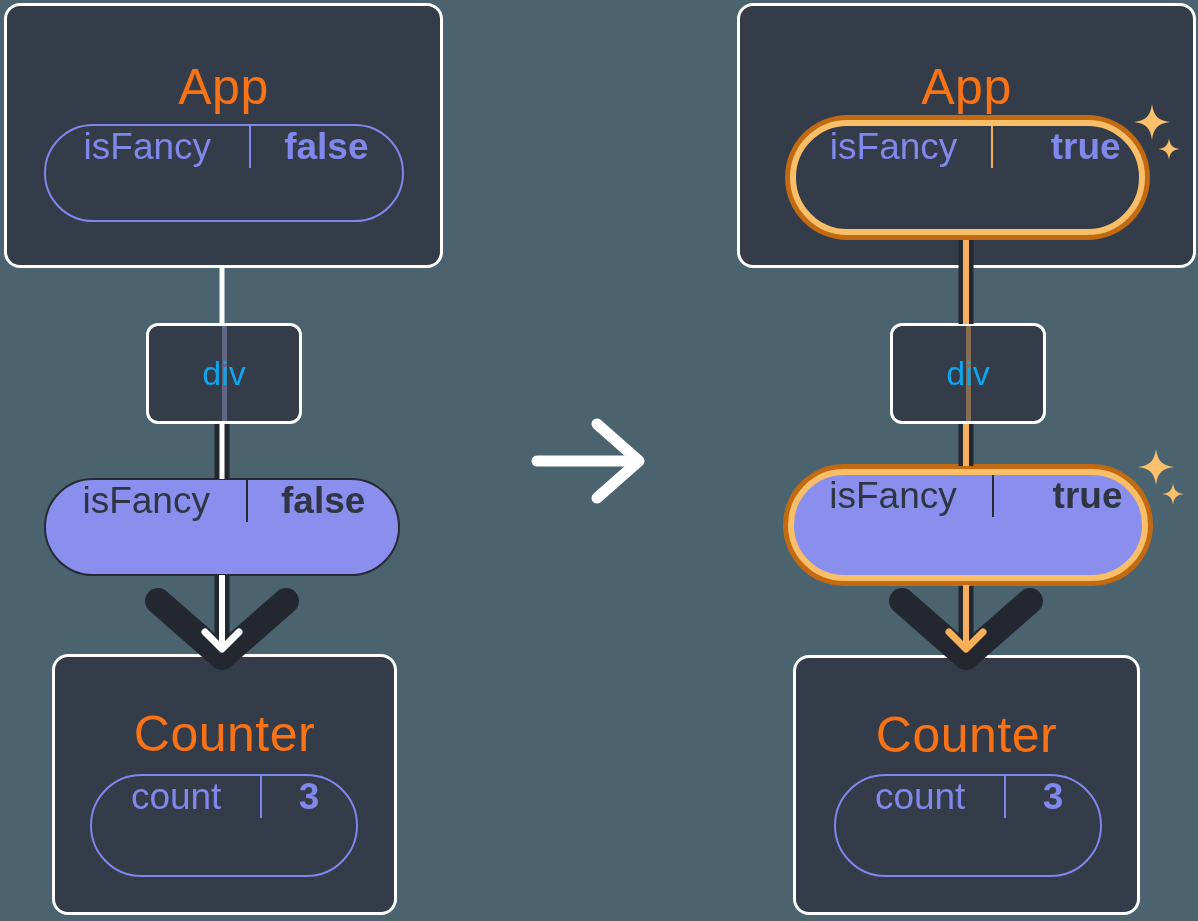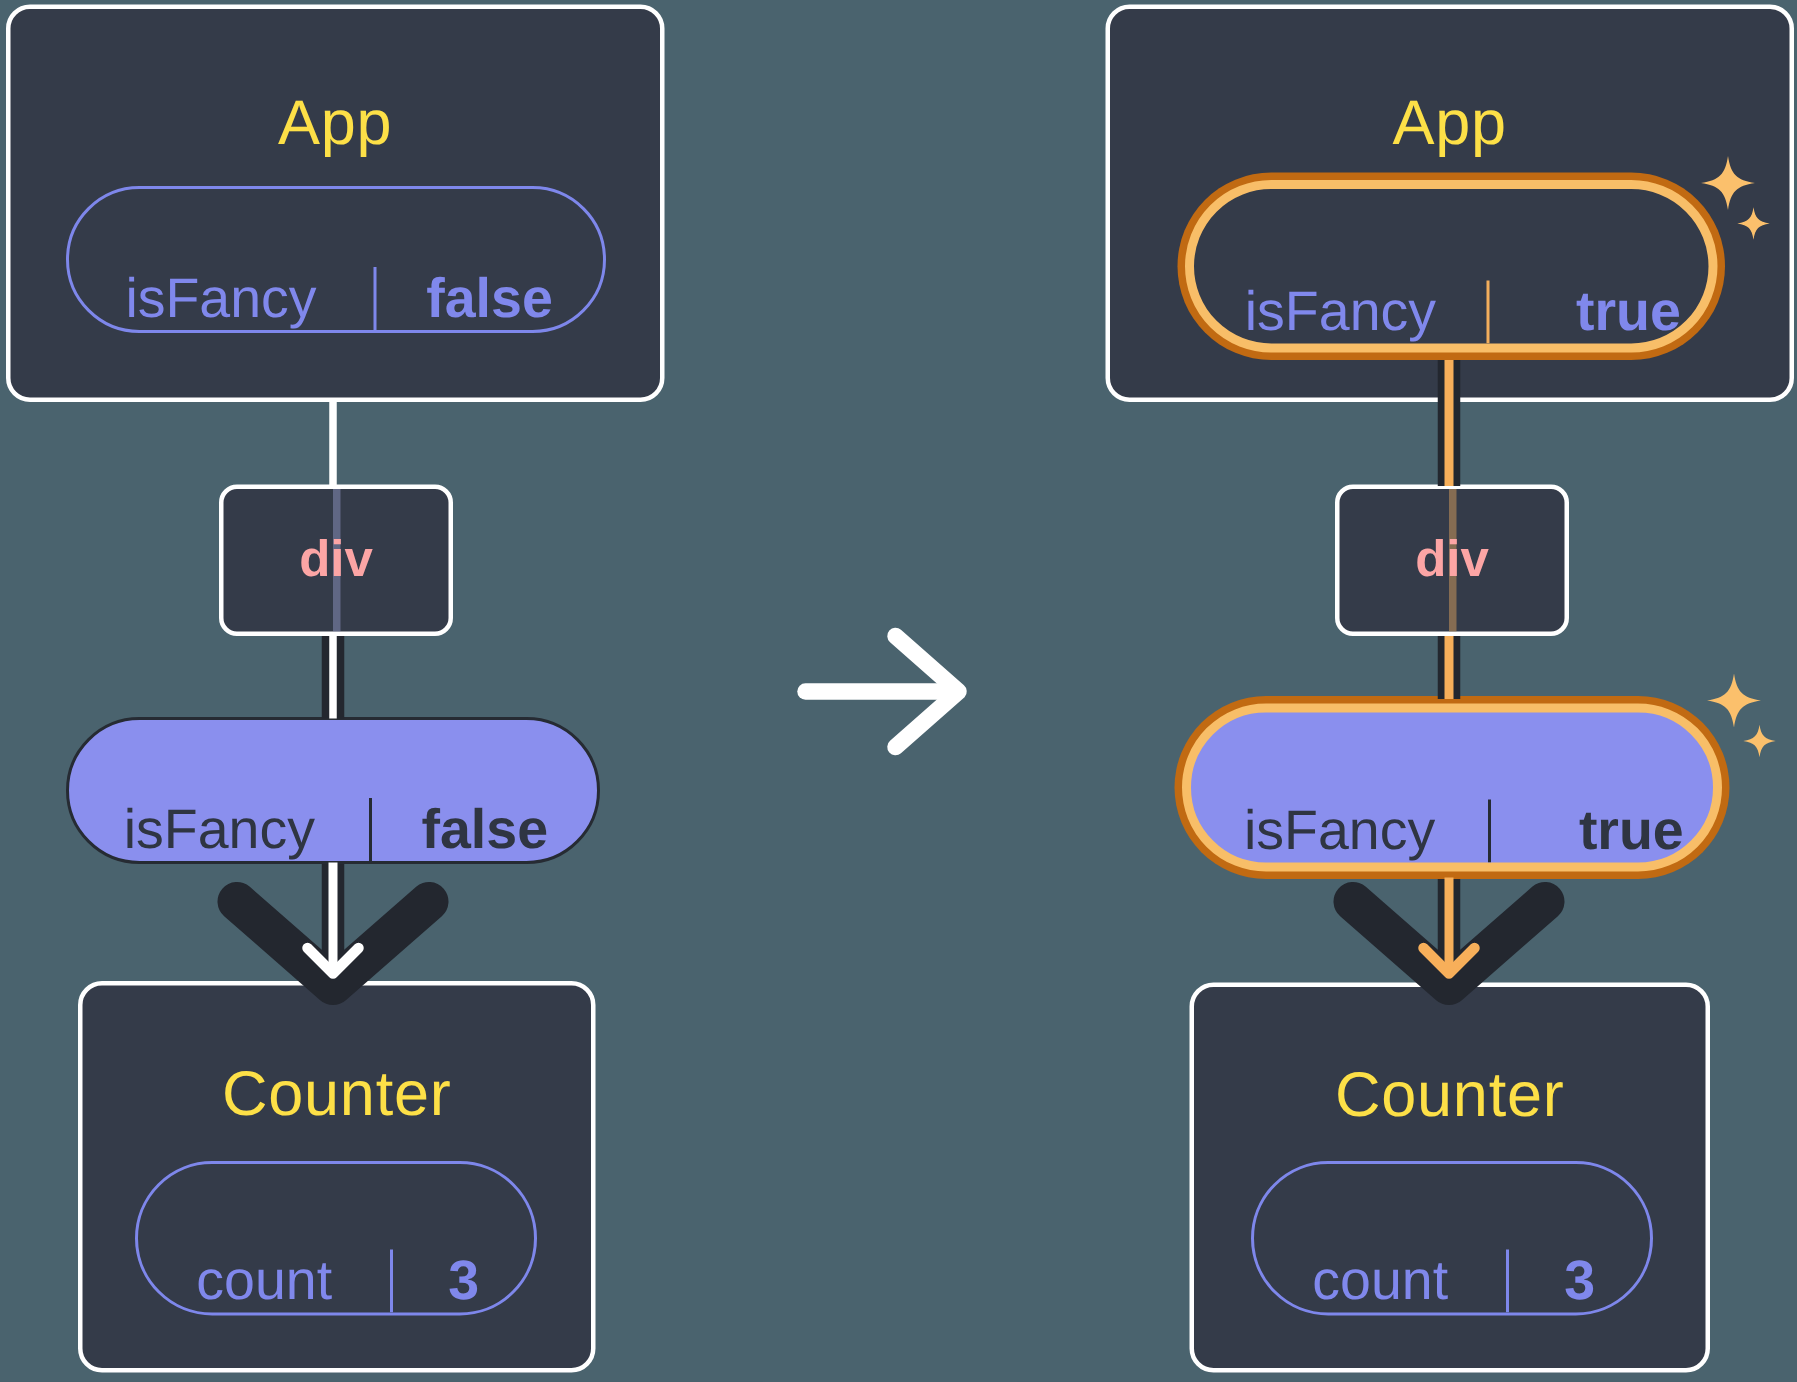--- a/index.html
+++ b/index.html
@@ -7,37 +7,37 @@
     position:relative;width:1198px;height:921px;background:#4A636E;
     font-family:"Liberation Sans",sans-serif;overflow:hidden;
   }
   
   .comp-box{
     position:absolute;background:#343B49;border:3.5px solid #FFFFFF;
     border-radius:16px;box-sizing:border-box;
   }
   .comp-title{
     position:absolute;left:0;right:0;text-align:center;
-    color:#fde047;font-size:42px;font-weight:500;letter-spacing:.5px;
+    color:#f97316;font-size:50px;font-weight:500;letter-spacing:.5px;
   }
   .div-box{
     position:absolute;background:#343B49;border:3.5px solid #FFFFFF;
     border-radius:12px;box-sizing:border-box;
     display:flex;align-items:center;justify-content:center;
   }
-  .div-label{color:#fca5a5;font-size:34px;font-weight:700;position:relative;z-index:2;}
+  .div-label{color:#0ea5e9;font-size:34px;font-weight:400;position:relative;z-index:2;}
   .thru-line{
     position:absolute;top:0;bottom:0;left:50%;width:5px;margin-left:-2.5px;z-index:1;
   }
   .thru-purple{background:rgba(150,158,205,0.45);}
   .thru-orange{background:rgba(200,150,90,0.55);}
   
   .pill{
     position:absolute;display:flex;box-sizing:border-box;border-radius:70px;
-    align-items:flex-end;overflow:hidden;
+    align-items:flex-start;overflow:hidden;
   }
   .pill-outline{border:2.5px solid #7E87EB;background:transparent;}
   .pill-filled{border:2.5px solid #262B33;background:#8A8FEE;}
   .pill-fancy{
     border:6px solid #F8BE68;box-shadow:0 0 0 5px #C16A12;
   }
   .pill-fancy.on-dark{background:#343B49;}
   .pill-fancy.on-purple{background:#8A8FEE;}
   .cell{
     display:flex;align-items:center;justify-content:center;

